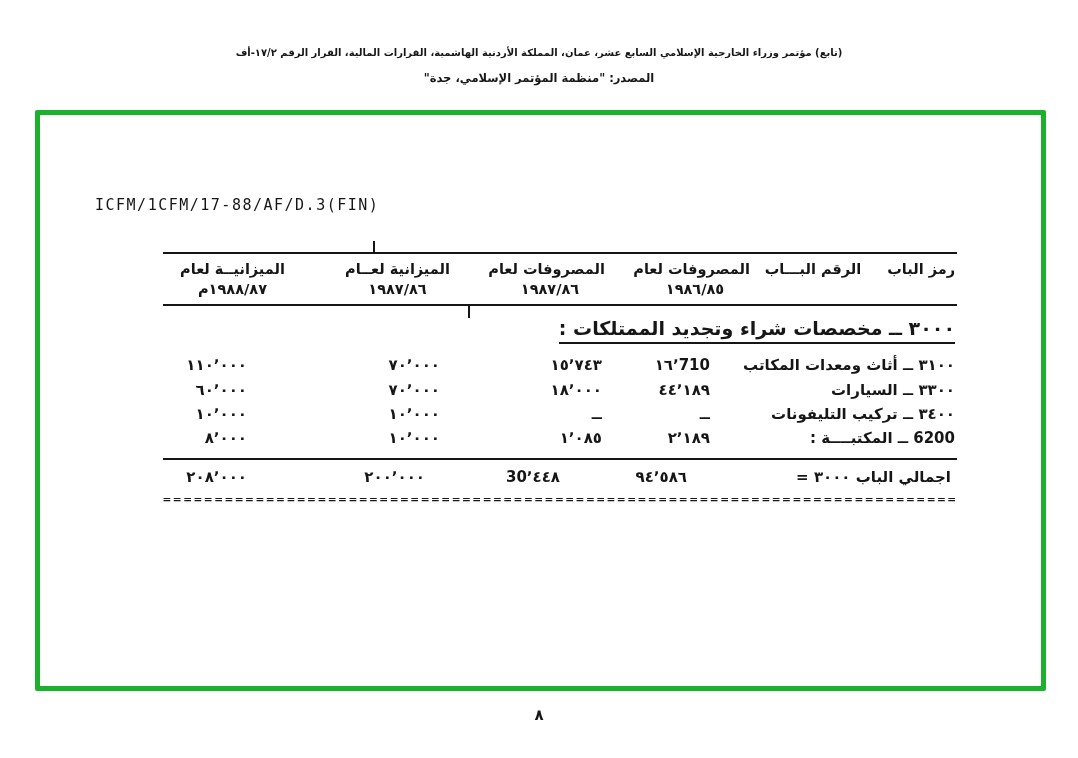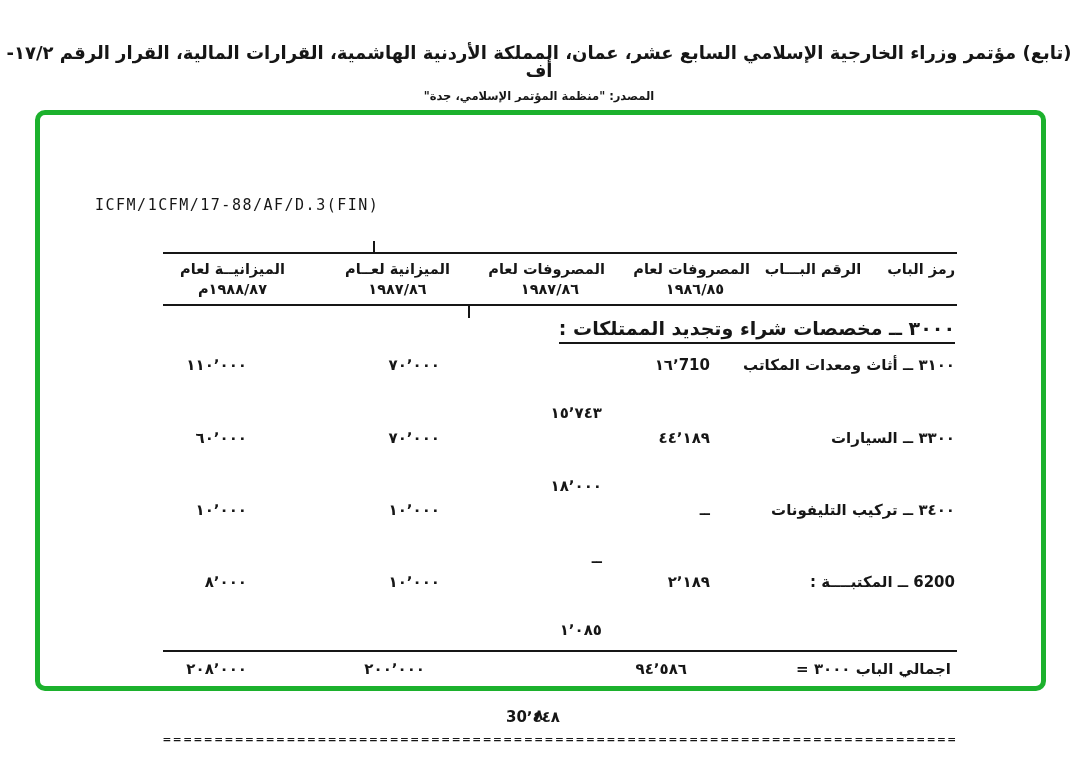--- a/index.html
+++ b/index.html
@@ -6,26 +6,26 @@
     --green:#1cb12d;
     --ink:#161616;
   }
   html,body{margin:0;padding:0;background:#ffffff;}
   .page{
     position:relative;width:1078px;height:758px;background:#ffffff;
     font-family:"DejaVu Sans",sans-serif;color:var(--ink);overflow:hidden;
   }
   
   .top-header{position:absolute;top:44px;left:0;right:0;text-align:center;direction:rtl;}
-  .h1{font-size:18px;font-weight:700;line-height:18px;}
+  .h1{font-size:10px;font-weight:700;line-height:18px;}
   .h2{font-size:11.5px;font-weight:700;margin-top:9px;}
   
   .frame{
     position:absolute;left:35px;top:110px;width:1001px;height:571px;
-    border:5px solid var(--green);border-radius:10px;background:#ffffff;
+    border:5px solid var(--green);border-radius:2px;background:#ffffff;
   }
   .doc-code{
     position:absolute;left:55px;top:81px;direction:ltr;
     font-family:"DejaVu Sans Mono","Liberation Mono",monospace;
     font-size:15px;letter-spacing:1.5px;font-weight:500;
   }
   
   .table-area{position:absolute;left:123px;top:137px;width:794px;direction:rtl;}
   .rule{height:2px;background:var(--ink);}
   .rule-mid{margin-top:5px;}
@@ -44,21 +44,21 @@
   .section-title{display:inline-block;border-bottom:2px solid var(--ink);padding-bottom:3px;}
   
   .trow{font-size:15px;font-weight:700;line-height:24px;}
   .r1{margin-top:9px}.r2{margin-top:2px}.r3{margin-top:1px}
   .cname{grid-column:1;text-align:right;padding-right:2px;white-space:nowrap;}
   .r2 .cname{line-height:22px;}
   .r2 .num{align-self:end;line-height:22px;}
   .indent{padding-right:14px;}
   .num{text-align:right;white-space:nowrap;}
   .c3{grid-column:2;padding-right:40px;}
-  .c4{grid-column:4;padding-right:3px;margin-top:48px;}
+  .c4{grid-column:4;padding-right:3px;}
   .c5{grid-column:6;padding-right:15px;}
   .c6{grid-column:8;padding-right:53px;}
   
   .total{margin-top:5px;}
   .total .cname{padding-right:6px;}
   .total .c3{padding-right:63px;}
   .total .c4{padding-right:45px;}
   .total .c5{padding-right:30px;}
   
   .equals{

